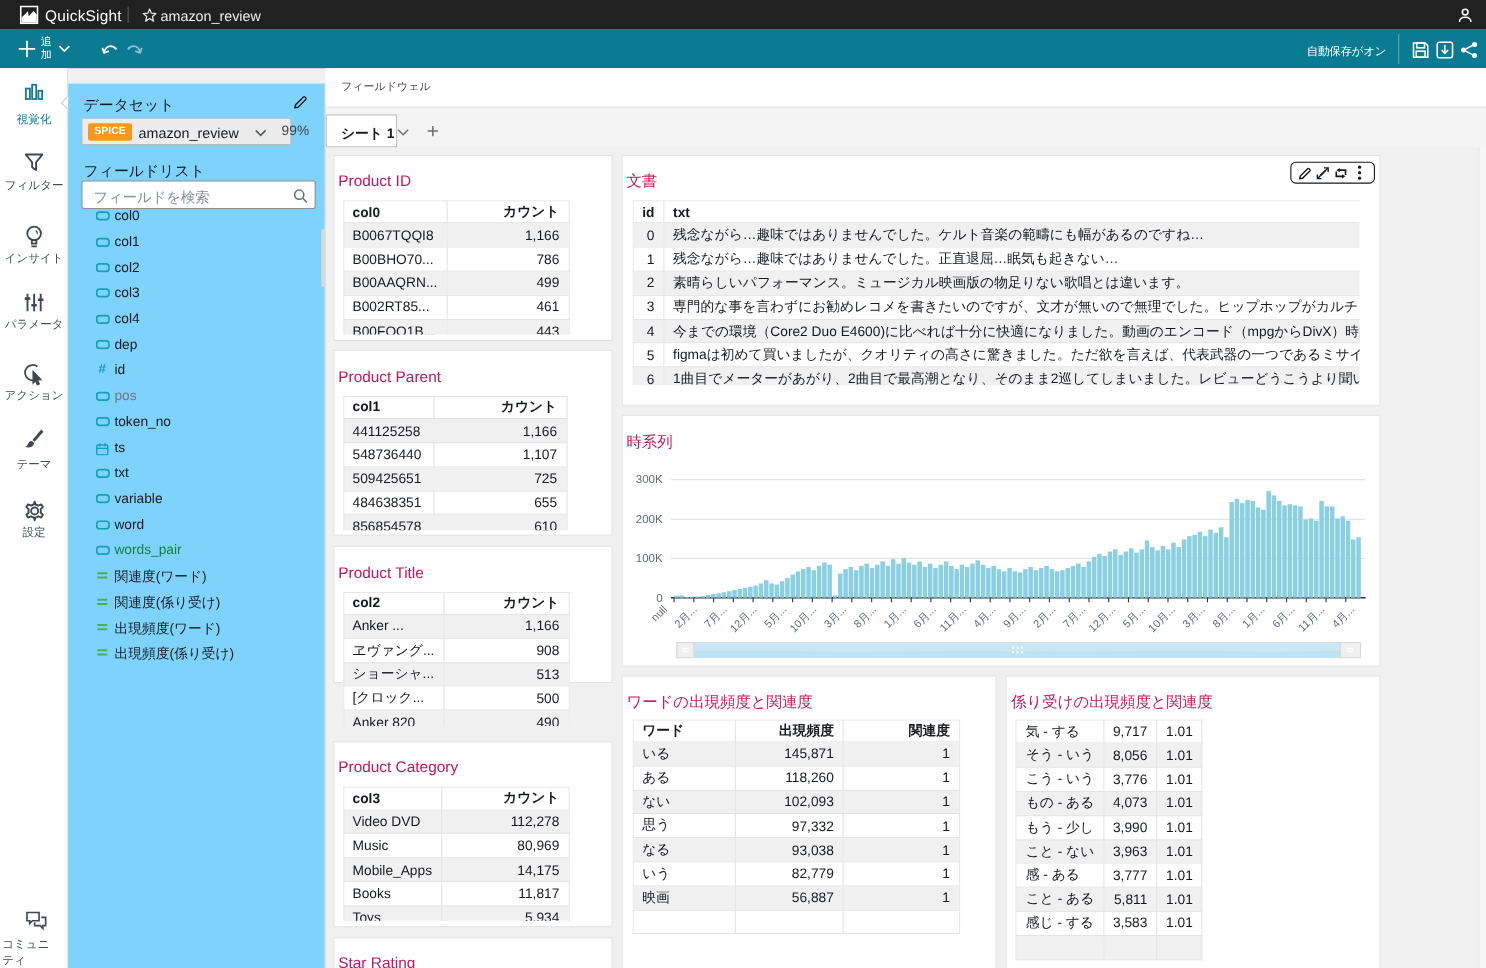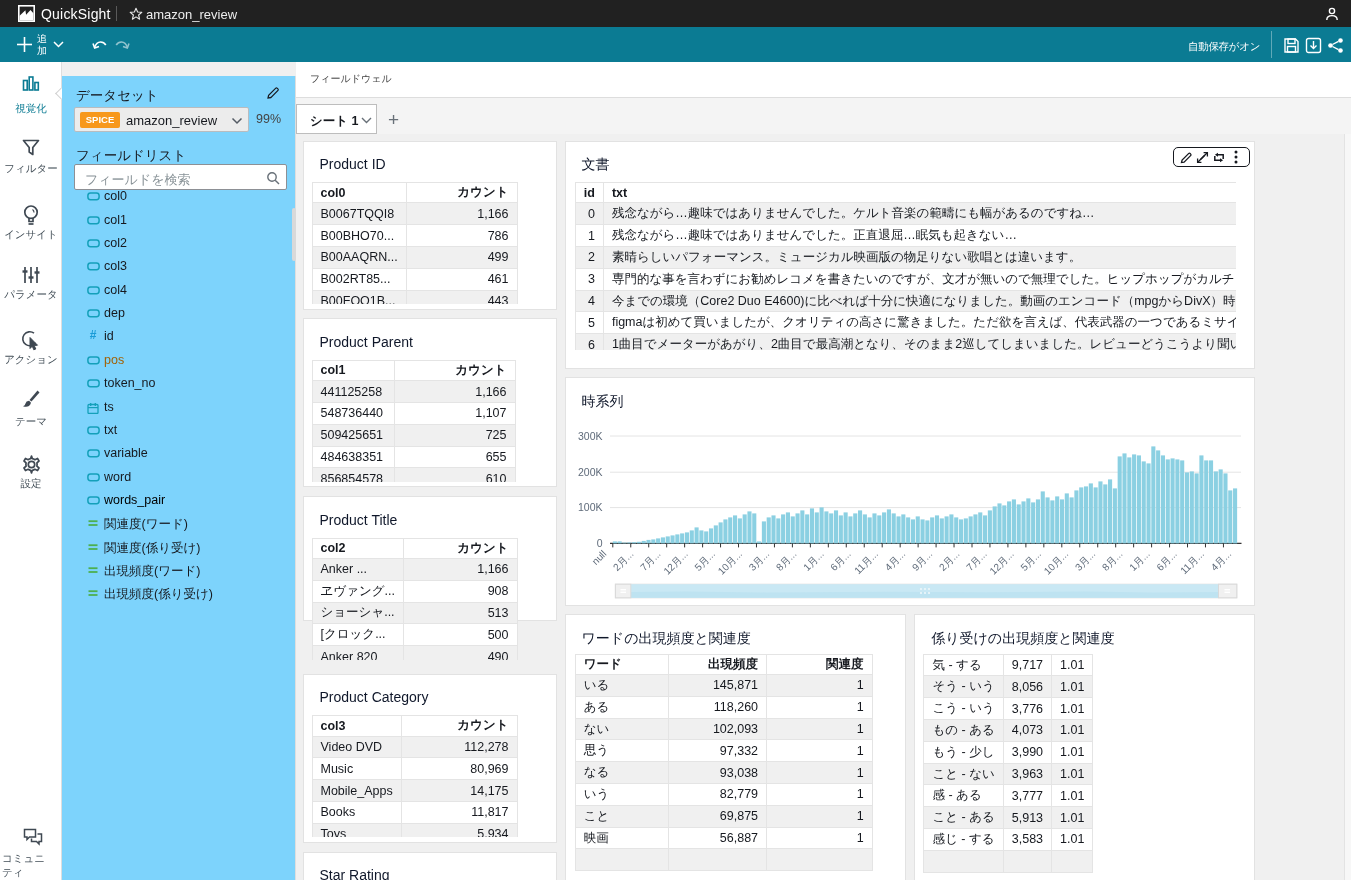--- a/index.html
+++ b/index.html
@@ -1,19 +1,19 @@
 <!DOCTYPE html>
 <html><head><meta charset="utf-8">
 <style>
 *{margin:0;padding:0;box-sizing:border-box}
 svg{display:block;margin:0 auto}
 html,body{width:1351px;height:880px;overflow:hidden;font-family:"Liberation Sans",sans-serif;background:#f0f0f0}
 .abs{position:absolute}
 .viz{position:absolute;background:#fff;border:1px solid #e2e2e2}
-.viz .ttl{position:absolute;left:16px;top:14.5px;font-size:14px;color:#0f172a;white-space:nowrap}
+.viz .ttl{position:absolute;left:4px;top:14.5px;font-size:14px;color:#be185d;white-space:nowrap}
 .tw{position:absolute;overflow:hidden;background:#fff}
 table{border-collapse:collapse;table-layout:fixed;font-size:12.5px;color:#16191f}
 th,td{border:1px solid #e4e4e4;padding:0 8px;height:21.8px;white-space:nowrap;overflow:hidden;font-weight:normal}
 th{font-weight:bold;height:20.4px;background:#fff}
 .l{text-align:left}.r{text-align:right}
 tr:nth-child(even) td{background:#f0f0f0}
 </style></head>
 <body>
 
 <div class="abs" style="left:0;top:0;width:1351px;height:27px;background:#212121">
@@ -186,21 +186,21 @@
   </div>
 <div class="abs" style="left:57px;top:88.5px;width:9px;height:9px;background:#fff;transform:rotate(45deg);border-left:1px solid #d0d0d0;border-bottom:1px solid #d0d0d0"></div>
 
 <div class="abs" style="left:62px;top:76px;width:234px;height:818px;background:#7dd3fc;border-right:1px solid #dedede">
   <div class="abs" style="left:14px;top:11px;font-size:13.5px;color:#16191f">データセット</div>
   <div class="abs" style="left:204px;top:10px">
       <svg width="14" height="14" viewBox="0 0 14 14" style="" xmlns="http://www.w3.org/2000/svg">
         <path d="M2 12 L2.6 9.4 L9.8 2.2 Q10.5 1.5 11.3 2.3 L11.9 2.9 Q12.7 3.7 12 4.4 L4.8 11.6 Z M2 12 L4.6 11.4" fill="none" stroke="#16191f" stroke-width="1.2"></path>
       </svg>
     </div>
-  <div class="abs" style="left:12px;top:31px;width:175px;height:24.5px;background:#ececec;border:1px solid #b9bcbf;border-radius:2px">
+  <div class="abs" style="left:12px;top:31px;width:191px;height:24.5px;background:#ececec;border:1px solid #b9bcbf;border-radius:2px">
     <div class="abs" style="left:5px;top:4px;width:40px;height:15.5px;background:#f7981c;border-radius:2px;text-align:center;font-size:9.5px;font-weight:bold;color:#fff;line-height:15.5px">SPICE</div>
     <div class="abs" style="left:51px;top:4.5px;font-size:13px;color:#16191f">amazon_review</div>
     <div class="abs" style="left:156px;top:8.5px">
         <svg width="12" height="8" viewBox="0 0 12 8" style="" xmlns="http://www.w3.org/2000/svg">
           <path d="M1.5 1.5 L6 6 L10.5 1.5" fill="none" stroke="#545b64" stroke-width="1.5"></path>
         </svg>
       </div>
   </div>
   <div class="abs" style="left:194px;top:36px;font-size:12.5px;color:#444">99%</div>
   <div class="abs" style="left:14px;top:70.5px;font-size:13.5px;color:#16191f">フィールドリスト</div>
@@ -256,21 +256,21 @@
     <div style="position:absolute;left:42px;top:244.1px;font-size:12.5px;color:#16191f">dep</div>
     <div style="position:absolute;left:24px;top:269.4px;width:14px;text-align:center">
       <span style="color:#1a9bd7;font-weight:bold;font-size:12px;position:relative;top:-3px;display:block">#</span>
     </div>
     <div style="position:absolute;left:42px;top:267.4px;font-size:12.5px;color:#16191f">id</div>
     <div style="position:absolute;left:24px;top:292.8px;width:14px;text-align:center">
       <svg width="13" height="10" viewBox="0 0 13 10" style="" xmlns="http://www.w3.org/2000/svg">
         <rect x="0.9" y="1.9" width="11.2" height="6.8" rx="2.6" fill="none" stroke="#14a0ba" stroke-width="1.5"></rect>
       </svg>
     </div>
-    <div style="position:absolute;left:42px;top:290.8px;font-size:12.5px;color:#a16207">pos</div>
+    <div style="position:absolute;left:42px;top:290.8px;font-size:12.5px;color:#737373">pos</div>
     <div style="position:absolute;left:24px;top:316.1px;width:14px;text-align:center">
       <svg width="13" height="10" viewBox="0 0 13 10" style="" xmlns="http://www.w3.org/2000/svg">
         <rect x="0.9" y="1.9" width="11.2" height="6.8" rx="2.6" fill="none" stroke="#14a0ba" stroke-width="1.5"></rect>
       </svg>
     </div>
     <div style="position:absolute;left:42px;top:314.1px;font-size:12.5px;color:#16191f">token_no</div>
     <div style="position:absolute;left:24px;top:339.5px;width:14px;text-align:center">
       <svg width="12" height="12" viewBox="0 0 12 12" style="" xmlns="http://www.w3.org/2000/svg">
         <g>
           <rect x="1" y="2.5" width="10" height="9" rx="1" fill="none" stroke="#14a0ba" stroke-width="1.3"></rect>
@@ -297,21 +297,21 @@
       <svg width="13" height="10" viewBox="0 0 13 10" style="" xmlns="http://www.w3.org/2000/svg">
         <rect x="0.9" y="1.9" width="11.2" height="6.8" rx="2.6" fill="none" stroke="#14a0ba" stroke-width="1.5"></rect>
       </svg>
     </div>
     <div style="position:absolute;left:42px;top:407.5px;font-size:12.5px;color:#16191f">word</div>
     <div style="position:absolute;left:24px;top:432.9px;width:14px;text-align:center">
       <svg width="13" height="10" viewBox="0 0 13 10" style="" xmlns="http://www.w3.org/2000/svg">
         <rect x="0.9" y="1.9" width="11.2" height="6.8" rx="2.6" fill="none" stroke="#14a0ba" stroke-width="1.5"></rect>
       </svg>
     </div>
-    <div style="position:absolute;left:42px;top:430.9px;font-size:12.5px;color:#000000">words_pair</div>
+    <div style="position:absolute;left:42px;top:430.9px;font-size:12.5px;color:#15803d">words_pair</div>
     <div style="position:absolute;left:24px;top:456.2px;width:14px;text-align:center">
       <svg width="12" height="10" viewBox="0 0 12 10" style="" xmlns="http://www.w3.org/2000/svg">
         <g stroke="#4caf50" stroke-width="1.8">
           <line x1="1.5" y1="3.2" x2="10.5" y2="3.2"></line>
           <line x1="1.5" y1="7" x2="10.5" y2="7"></line>
         </g>
       </svg>
     </div>
     <div style="position:absolute;left:42px;top:454.2px;font-size:12.5px;color:#16191f">関連度(ワード)</div>
     <div style="position:absolute;left:24px;top:479.6px;width:14px;text-align:center">
@@ -341,21 +341,21 @@
       </svg>
     </div>
     <div style="position:absolute;left:42px;top:524.3px;font-size:12.5px;color:#16191f">出現頻度(係り受け)</div>
   </div>
 
 <div class="abs" style="left:296px;top:62px;width:1055px;height:35.5px;background:#fff;border-bottom:1px solid #ddd">
   <div class="abs" style="left:14px;top:10px;font-size:10px;color:#444">フィールドウェル</div>
 </div>
 
 <div class="abs" style="left:296px;top:97.5px;width:1055px;height:36.5px;background:#f4f4f4">
-  <div class="abs" style="left:0;top:6px;width:81px;height:30px;background:#fff;border:1px solid #bdbdbd">
+  <div class="abs" style="left:0;top:6px;width:65px;height:30px;background:#fff;border:1px solid #bdbdbd">
     <div class="abs" style="left:13px;top:8px;font-size:12.5px;font-weight:bold;color:#16191f">シート 1</div>
     <div class="abs" style="left:64px;top:12px">
         <svg width="11" height="7" viewBox="0 0 11 7" style="" xmlns="http://www.w3.org/2000/svg">
           <path d="M1 1 L5.5 5.5 L10 1" fill="none" stroke="#687078" stroke-width="1.4"></path>
         </svg>
       </div>
   </div>
   <div class="abs" style="left:92px;top:11px;font-size:19px;color:#687078;font-weight:300">+</div>
 </div>
 
@@ -828,25 +828,20 @@
                 <td class="l">なる</td>
                 <td class="r">93,038</td>
                 <td class="r">1</td>
               </tr>
               <tr>
                 <td class="l">いう</td>
                 <td class="r">82,779</td>
                 <td class="r">1</td>
               </tr>
               <tr>
-                <td class="l">こと</td>
-                <td class="r">69,875</td>
-                <td class="r">1</td>
-              </tr>
-              <tr>
                 <td class="l">映画</td>
                 <td class="r">56,887</td>
                 <td class="r">1</td>
               </tr>
               <tr>
                 <td class="l"></td>
                 <td class="r"></td>
                 <td class="r"></td>
               </tr>
             </tbody>
@@ -888,21 +883,21 @@
                 <td class="r">3,963</td>
                 <td class="r">1.01</td>
               </tr>
               <tr>
                 <td class="l">感 - ある</td>
                 <td class="r">3,777</td>
                 <td class="r">1.01</td>
               </tr>
               <tr>
                 <td class="l">こと - ある</td>
-                <td class="r">5,913</td>
+                <td class="r">5,811</td>
                 <td class="r">1.01</td>
               </tr>
               <tr>
                 <td class="l">感じ - する</td>
                 <td class="r">3,583</td>
                 <td class="r">1.01</td>
               </tr>
               <tr>
                 <td class="l"></td>
                 <td class="r"></td>

